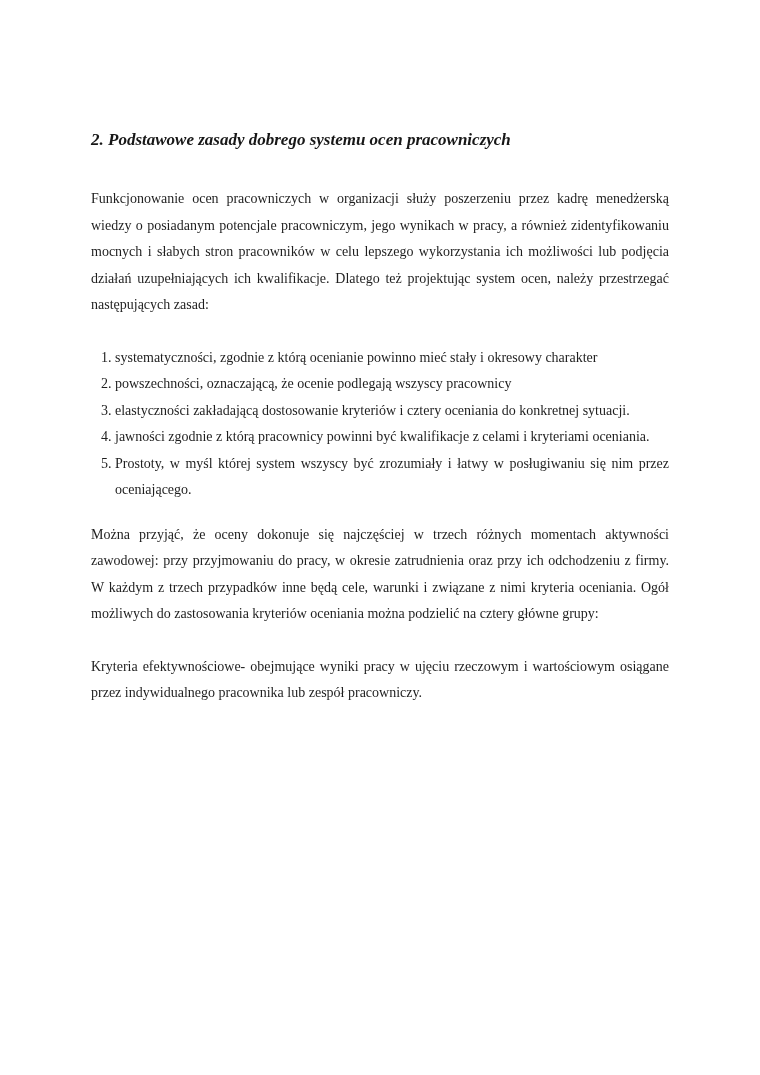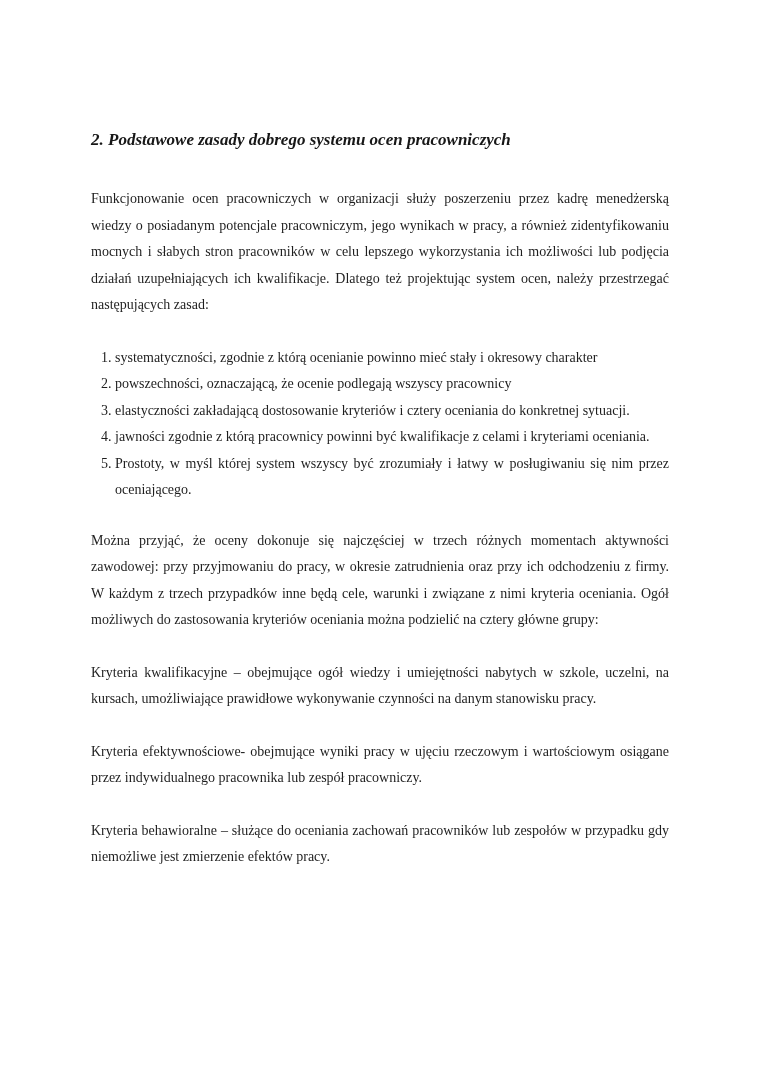--- a/index.html
+++ b/index.html
@@ -30,21 +30,21 @@
     color: #171717;
   }
   .para {
     margin: 12px 0 26px 0;
     text-align: justify;
   }
   .para:last-child {
     margin-bottom: 0;
   }
   ol.principles {
-    margin: 0 0 24px 0;
+    margin: 0 0 18px 0;
     padding: 0 0 0 24px;
     list-style: decimal outside;
   }
   ol.principles li {
     text-align: justify;
     padding-left: 0;
   }
 </style>
 </head>
 <body>
@@ -57,18 +57,16 @@
   <ol class="principles">
     <li>systematyczności, zgodnie z którą ocenianie powinno mieć stały i okresowy charakter</li>
     <li>powszechności, oznaczającą, że ocenie podlegają wszyscy pracownicy</li>
     <li>elastyczności zakładającą dostosowanie kryteriów i cztery oceniania do konkretnej sytuacji.</li>
     <li>jawności zgodnie z którą pracownicy powinni być kwalifikacje z celami i kryteriami oceniania.</li>
     <li>Prostoty, w myśl której system wszyscy być zrozumiały i łatwy w posługiwaniu się nim przez oceniającego.</li>
   </ol>
 
   <p class="para">Można przyjąć, że oceny dokonuje się najczęściej w trzech różnych momentach aktywności zawodowej: przy przyjmowaniu do pracy, w okresie zatrudnienia oraz przy ich odchodzeniu z firmy. W każdym z trzech przypadków inne będą cele, warunki i związane z nimi kryteria oceniania. Ogół możliwych do zastosowania kryteriów oceniania można podzielić na cztery główne grupy:</p>
 
-  <p class="para">Kryteria kwalifikacyjne – obejmujące ogół wiedzy i umiejętności nabytych w szkole, uczelni, na kursach, umożliwiające prawidłowe wykonywanie czynności na danym stanowisku pracy.</p>
 
   <p class="para">Kryteria efektywnościowe- obejmujące wyniki pracy w ujęciu rzeczowym i wartościowym osiągane przez indywidualnego pracownika lub zespół pracowniczy.</p>
 
-  <p class="para">Kryteria behawioralne – służące do oceniania zachowań pracowników lub zespołów w przypadku gdy niemożliwe jest zmierzenie efektów pracy.</p>
 </div>
 
 </body></html>

